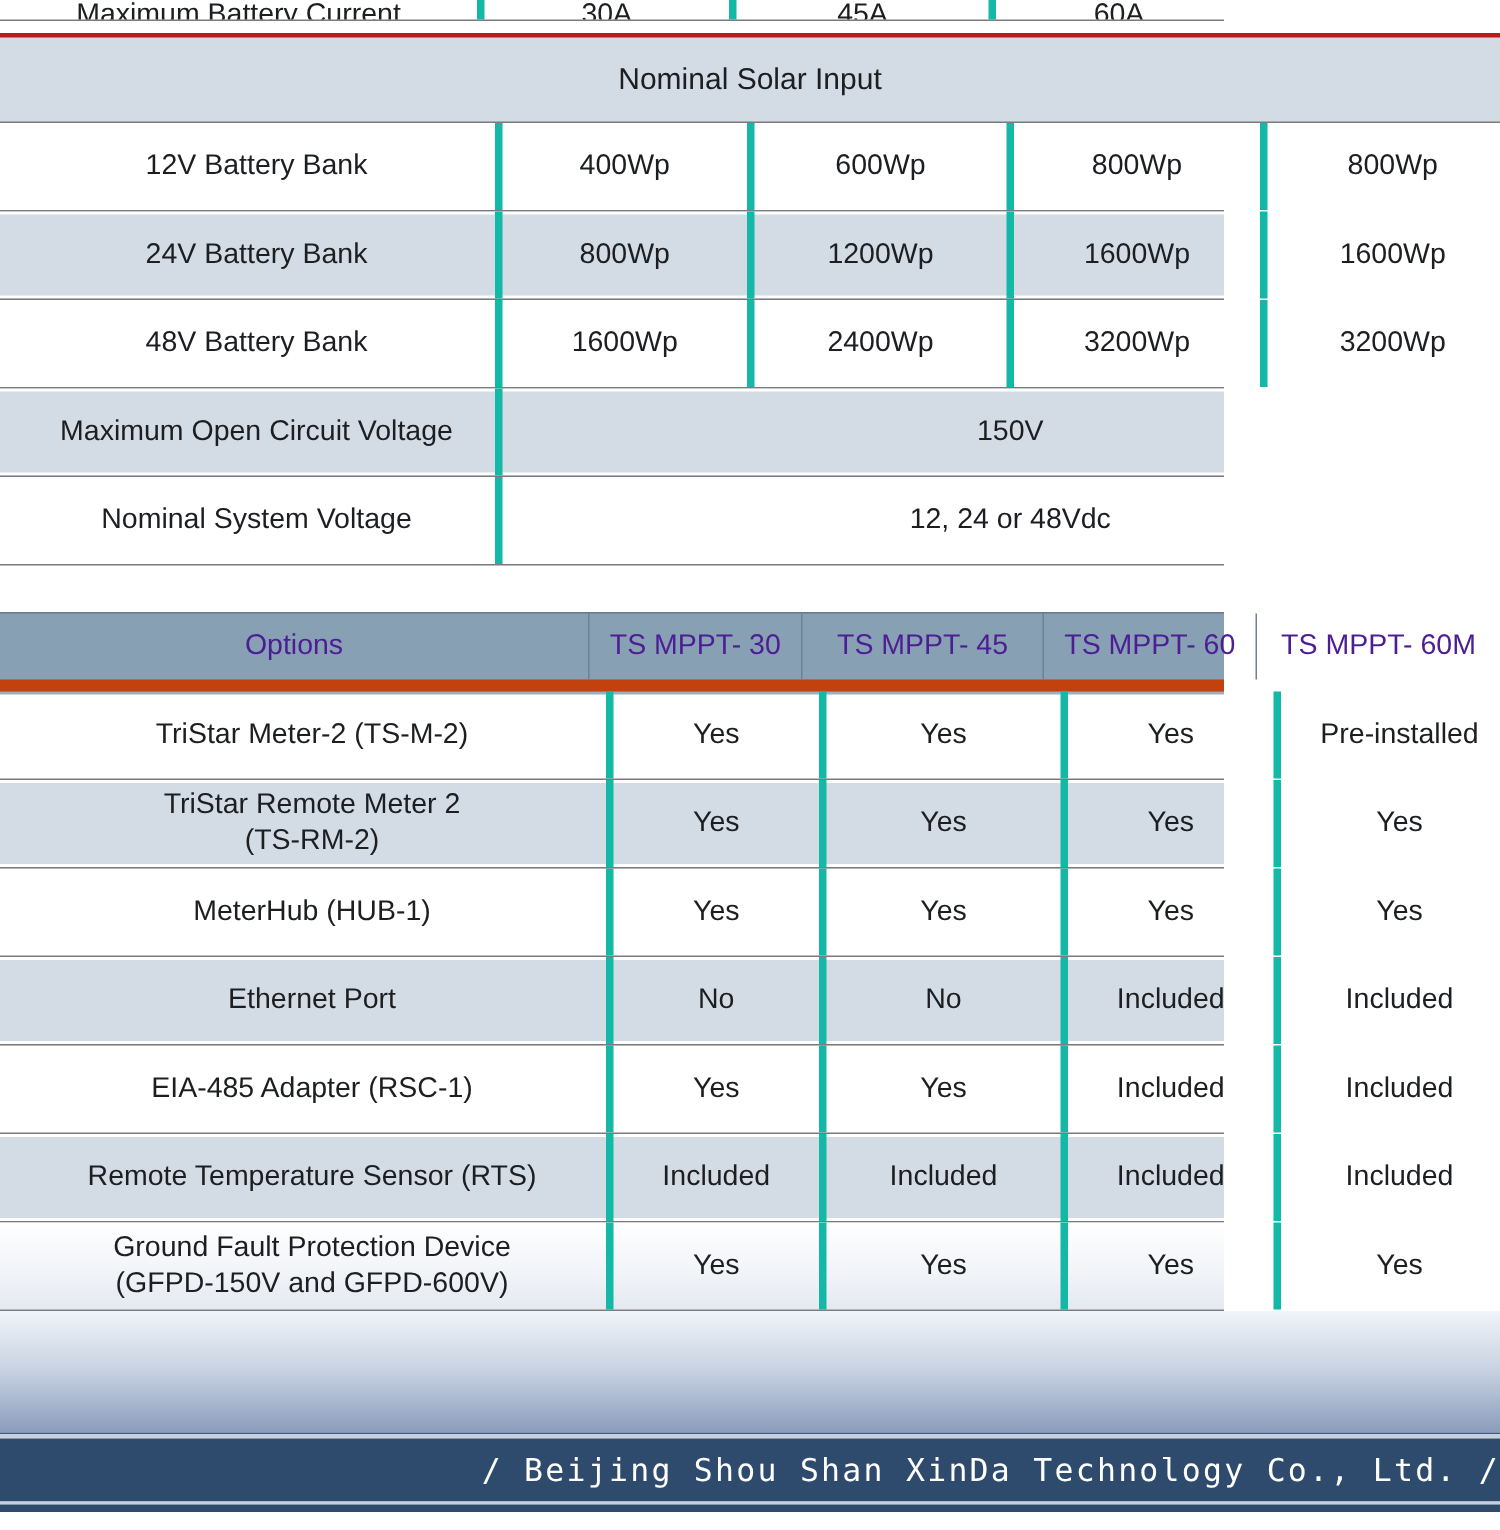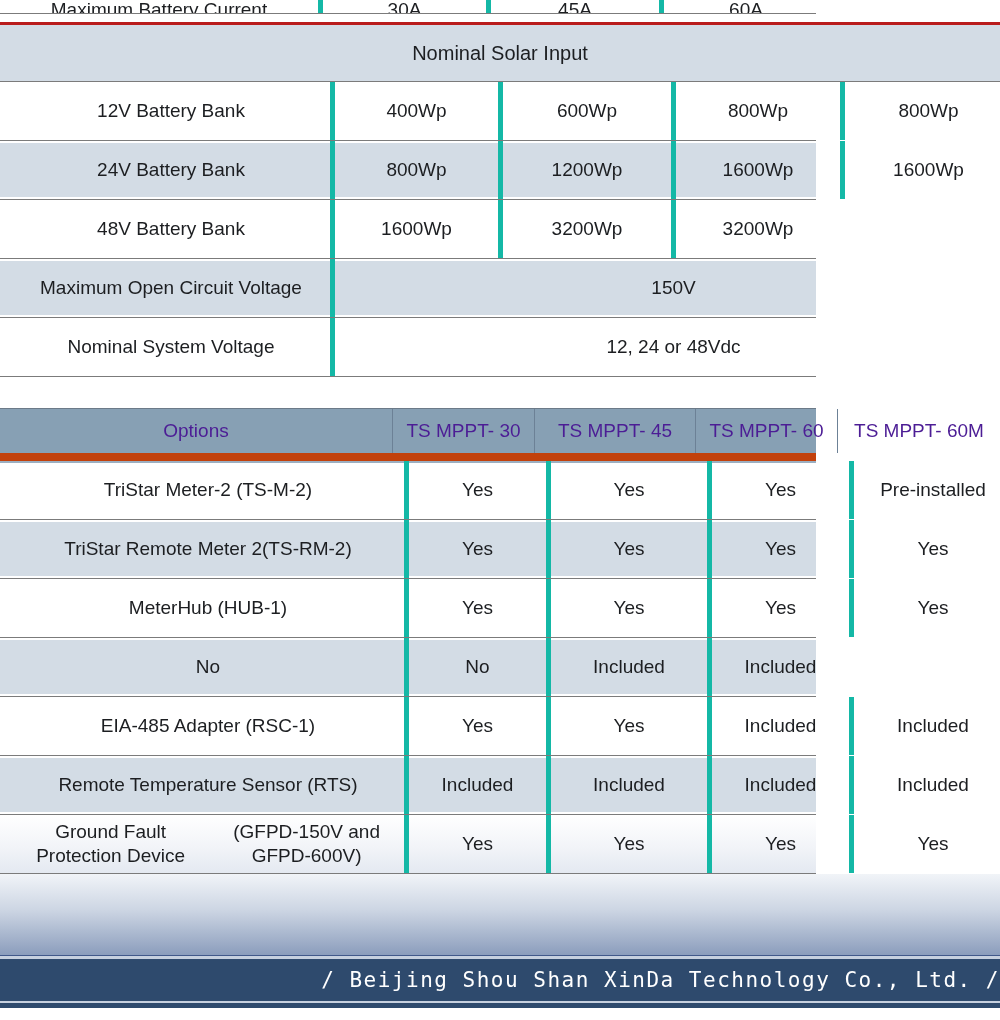--- a/index.html
+++ b/index.html
@@ -30,21 +30,21 @@
   .shade { background:#d3dce5; box-shadow:inset 0 2px 0 #ffffff, inset 0 -2px 0 #ffffff; }
   .gap2 { height:31px; }
 
   
   .opt-header {
     height:53px; background:#87a0b4; color:#4c1d95;
     border-top:1px solid #6c7a88; border-bottom:8px solid #c2410c;
     box-shadow:0 2px 0 #9cafc1;
   }
   .opt-header > div + div { border-left:1px solid #6c8196; }
-  .two-line { line-height:1.25; }
+  .two-line { flex-direction:column; line-height:1.25; }
   .grad-row { background:linear-gradient(180deg,#ffffff 0%,#f2f4f8 55%,#e4e9f1 100%); }
 
   
   .grad-band {
     height:82px; border-bottom:1px solid #41598a;
     background:linear-gradient(180deg,#f1f4f8 0%,#ccd5e3 45%,#8b9dbc 100%);
   }
   .lightline1 { height:3px; background:#c6d0df; }
   .navy-band {
     height:42px; background:#2e4a6d; color:#ffffff;
@@ -121,20 +121,23 @@
   </div>
 
   <div class="row cols5a vlines trow fs">
     <div>
         <span>48V Battery Bank</span>
       </div>
     <div>
         <span>1600Wp</span>
       </div>
     <div>
+        <span>2400Wp</span>
+      </div>
+    <div>
         <span>3200Wp</span>
       </div>
     <div>
         <span>3200Wp</span>
       </div>
   </div>
 
   <div class="row cols2a vlines trow fs shade">
     <div>
         <span>Maximum Open Circuit Voltage</span>
@@ -226,20 +229,23 @@
       </div>
     <div>
         <span>Yes</span>
       </div>
     <div>
         <span>Yes</span>
       </div>
   </div>
 
   <div class="row cols5b vlines trow fs shade">
+    <div>
+        <span>Ethernet Port</span>
+      </div>
     <div>
         <span>No</span>
       </div>
     <div>
         <span>No</span>
       </div>
     <div>
         <span>Included</span>
       </div>
     <div>

